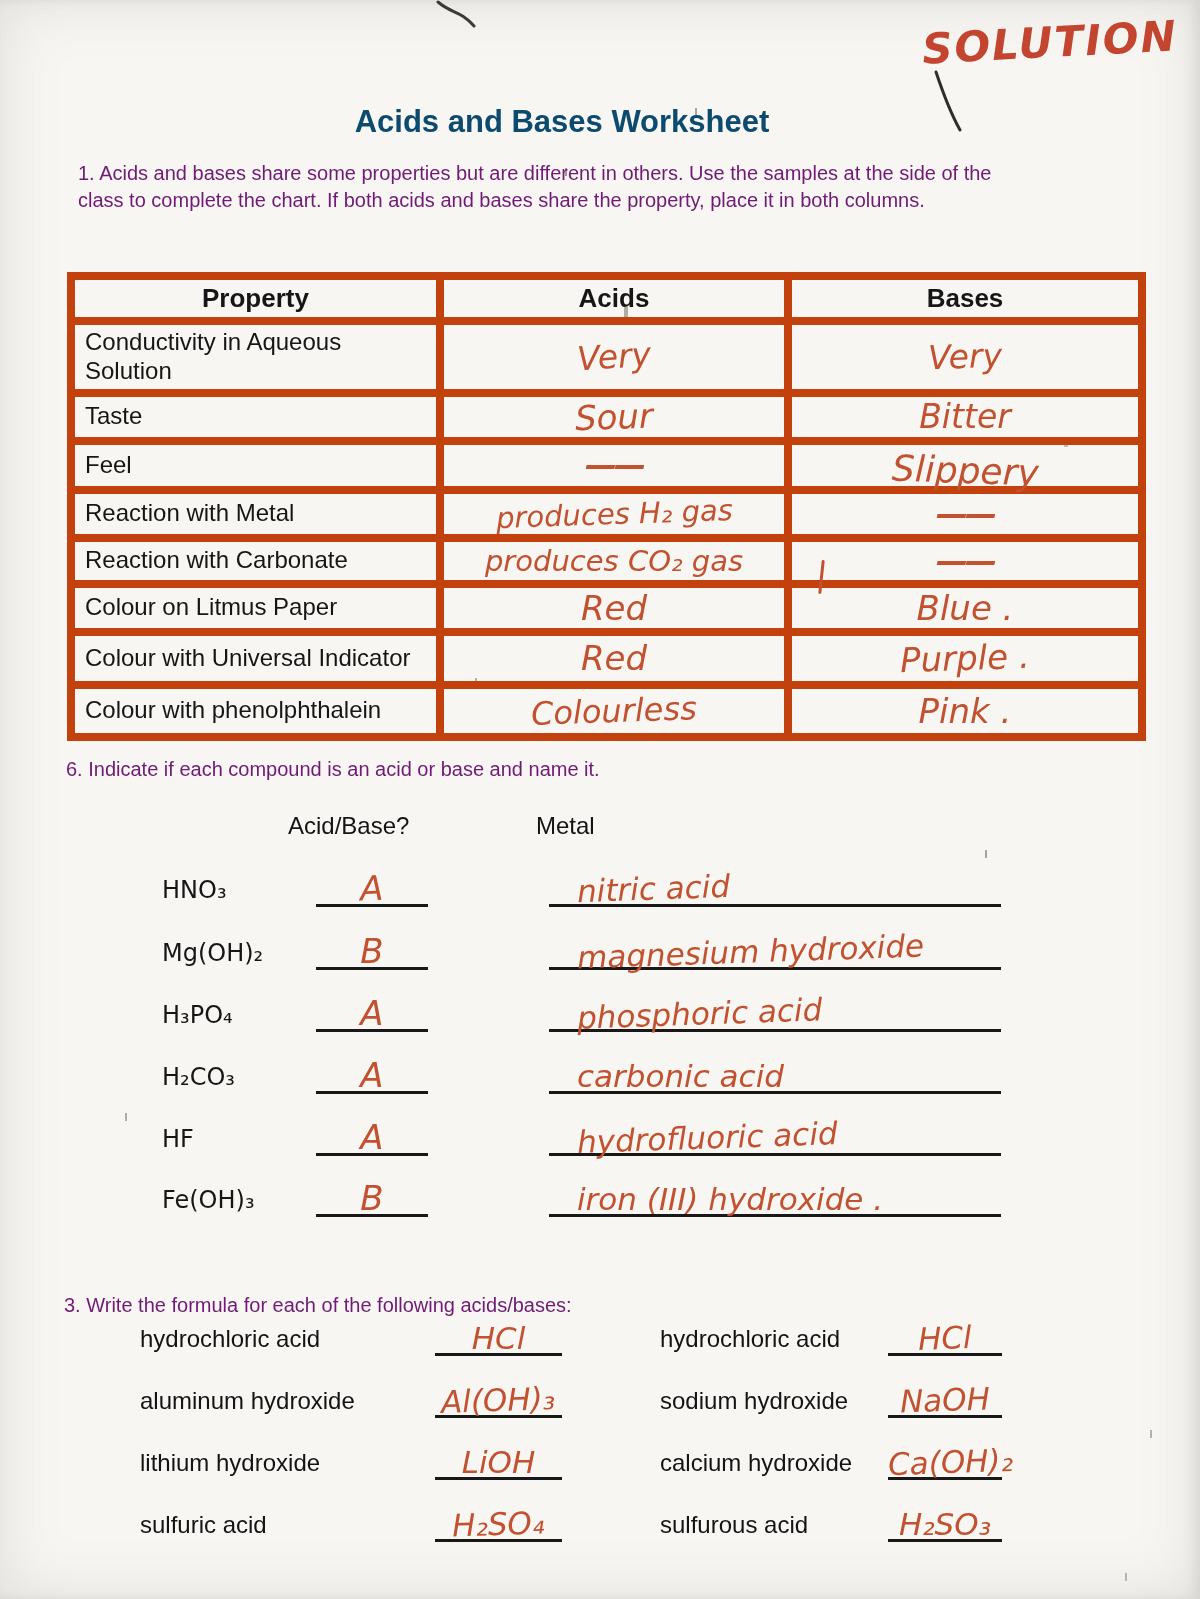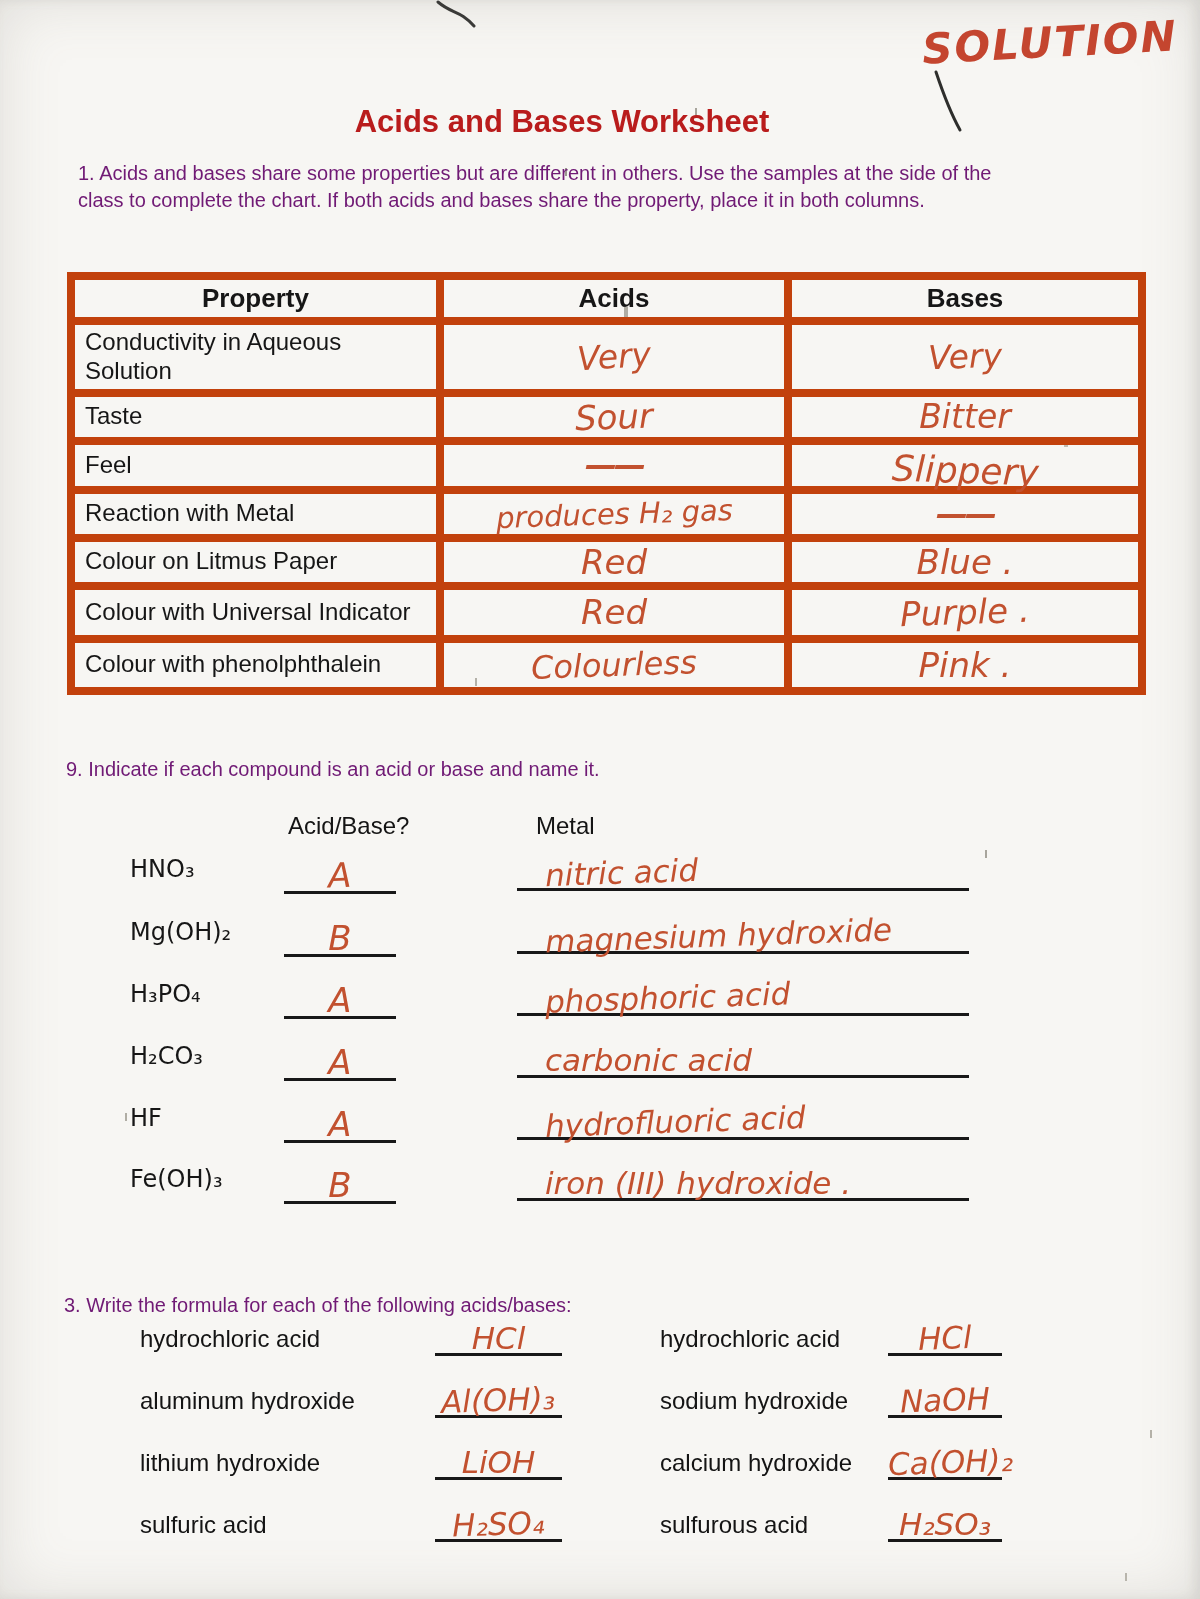--- a/index.html
+++ b/index.html
@@ -24,21 +24,21 @@
   .solution {
     position:absolute; left:922px; top:18px;
     font-size:42px; letter-spacing:2px;
     transform:rotate(-3deg);
     color:#c4452f; font-weight:bold;
   }
 
   
   .title {
     position:absolute; top:104px; left:0; width:1124px;
-    text-align:center; font-weight:bold; font-size:31px; color:#b91c1c;
+    text-align:center; font-weight:bold; font-size:31px; color:#0c4a6e;
   }
   .q-prompt { position:absolute; font-size:20px; line-height:1.36; color:#701a75; }
   #q1-prompt { left:78px; top:160px; width:962px; }
   #q2-prompt { left:66px; top:756px; width:900px; }
   #q3-prompt { left:64px; top:1276px; width:900px;margin-top:16px; }
 
   
   table.props {
     position:absolute; left:67px; top:272px;
     border-collapse:collapse; table-layout:fixed;
@@ -57,21 +57,21 @@
   .stray {
     position:absolute; left:28px; top:18px; width:3px; height:34px;
     background:#c2512f; transform:rotate(6deg); border-radius:2px;
   }
 
   
   .q2-headers { position:absolute; top:812px; left:0; font-size:24px; color:#141414; }
   .q2-h1 { position:absolute; left:288px; white-space:nowrap; }
   .q2-h2 { position:absolute; left:536px; white-space:nowrap; }
 
-  .q2-row { position:absolute; left:130px; display:flex; align-items:flex-start; height:52px; }
+  .q2-row { position:absolute; left:162px; display:flex; align-items:flex-end; height:52px; }
   .q2-compound { width:154px; font-family:"DejaVu Sans", sans-serif; font-size:24px; padding-bottom:3px; }
   .blank { display:inline-block; border-bottom:3px solid #181818; text-align:center; }
   .q2-ab { width:112px; margin-right:121px; }
   .q2-ab .hw { font-size:34px; margin-bottom:-4px; }
   .q2-name { width:452px; text-align:left; }
   .q2-name .hw { font-size:31px; margin-bottom:-5px; padding-left:28px; }
 
   
   .q3-row { position:absolute; left:140px; display:flex; align-items:flex-end; height:46px; }
   .q3-label { font-size:24px; padding-bottom:3px; color:#141414; }
@@ -135,39 +135,44 @@
     <tr style="height:47px">
       <td class="prop">Feel</td>
       <td class="ans"><span class="hw fs32 dash">——</span></td>
       <td class="ans"><span class="hw fs36 rot2 dipdown">Slippery</span></td>
     </tr>
     <tr style="height:48px">
       <td class="prop">Reaction with Metal</td>
       <td class="ans"><span class="hw fs29 rotm2">produces H₂ gas</span></td>
       <td class="ans"><span class="hw fs32 dash">——</span></td>
     </tr>
+    <tr style="height:45px">
+      <td class="prop">Reaction with Carbonate</td>
+      <td class="ans"><span class="hw fs29">produces CO₂ gas</span></td>
+      <td class="ans"><span class="stray"></span><span class="hw fs32 dash">——</span></td>
+    </tr>
     <tr style="height:47px">
       <td class="prop">Colour on Litmus Paper</td>
       <td class="ans"><span class="hw fs34">Red</span></td>
       <td class="ans"><span class="hw fs34">Blue .</span></td>
     </tr>
     <tr style="height:53px">
       <td class="prop">Colour with Universal Indicator</td>
       <td class="ans"><span class="hw fs34">Red</span></td>
       <td class="ans"><span class="hw fs34 rotm2">Purple .</span></td>
     </tr>
     <tr style="height:52px">
       <td class="prop">Colour with phenolphthalein</td>
       <td class="ans"><span class="hw fs32 rotm2">Colourless</span></td>
       <td class="ans"><span class="hw fs34">Pink .</span></td>
     </tr>
   </tbody>
     </table>
 
-  <div class="q-prompt" id="q2-prompt">9. Indicate if each compound is an acid or base and name it.</div>
+  <div class="q-prompt" id="q2-prompt">6. Indicate if each compound is an acid or base and name it.</div>
 
   <div class="q2-headers">
     <span class="q2-h1">Acid/Base?</span>
     <span class="q2-h2">Metal</span>
   </div>
 
   <div class="q2-row" style="top:855px">
     <span class="q2-compound">HNO₃</span>
     <span class="blank q2-ab"><span class="hw rotm2">A</span></span>
     <span class="blank q2-name"><span class="hw rotm2">nitric acid</span></span>

